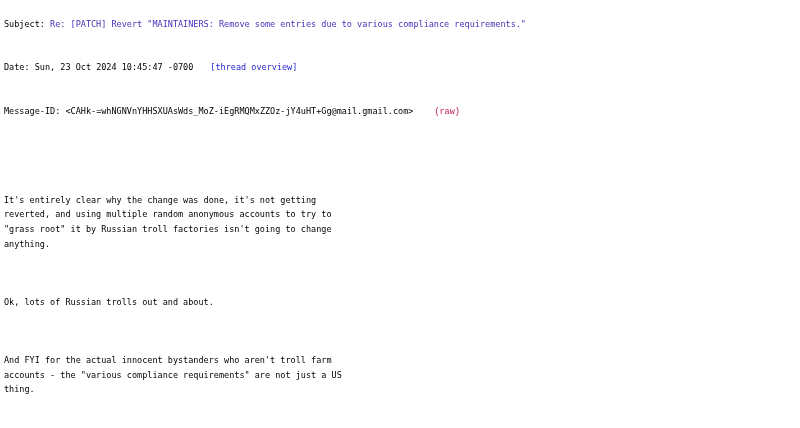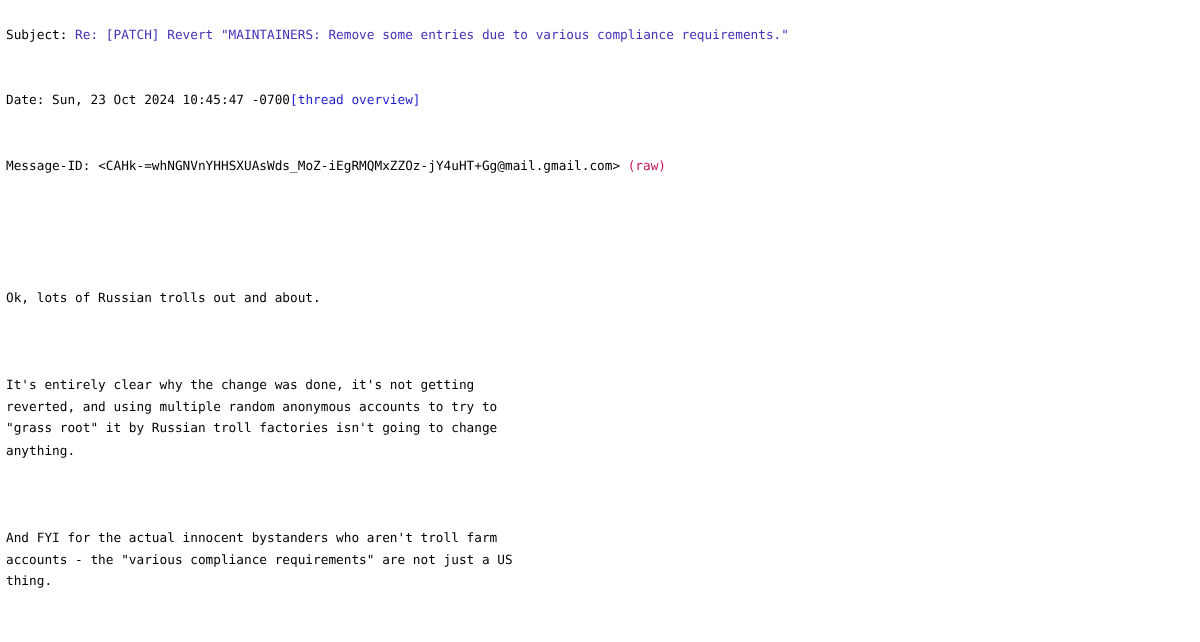--- a/index.html
+++ b/index.html
@@ -21,37 +21,37 @@
     font-size: 8.5px;
     line-height: 14.6px;
     color: var(--text, #000000);
   }
   pre.mail { padding: 2px 0 0 4px; }
   .line, .para, .sig { white-space: pre; }
   a { text-decoration: none; cursor: pointer; }
   a.blink { color: var(--blue, #1f1fd0); }
   a.vlink { color: var(--purple, #4333b8); }
   a.mlink { color: var(--magenta, #c2185b); }
-  .gap-thread { }
-  .gap-raw { margin-left: 5px; }
+  .gap-thread { margin-left: 17px; }
+  .gap-raw { margin-left: 21px; font-family: Liberation Mono, monospace; }
   .body > div { margin-top: 14.6px; }
 </style>
 </head>
 <body>
 
 <div class="page">
   <pre class="mail">    <div class="line"><span>Subject: </span><a class="vlink">Re: [PATCH] Revert "MAINTAINERS: Remove some entries due to various compliance requirements."</a></div>
     <div class="line"><span>Date: </span><span>Sun, 23 Oct 2024 10:45:47 -0700</span><a class="blink gap-thread">[thread overview]</a></div>
     <div class="line"><span>Message-ID: </span><span>&lt;CAHk-=whNGNVnYHHSXUAsWds_MoZ-iEgRMQMxZZOz-jY4uHT+Gg@mail.gmail.com&gt;</span><a class="mlink gap-raw">(raw)</a></div>
     <div class="body">
-      <div class="para">Ok, lots of Russian trolls out and about.</div>
       <div class="para">It's entirely clear why the change was done, it's not getting
 reverted, and using multiple random anonymous accounts to try to
 "grass root" it by Russian troll factories isn't going to change
 anything.</div>
+      <div class="para">Ok, lots of Russian trolls out and about.</div>
       <div class="para">And FYI for the actual innocent bystanders who aren't troll farm
 accounts - the "various compliance requirements" are not just a US
 thing.</div>
       
       
       
     </div>
   </pre>
 
 </div>

